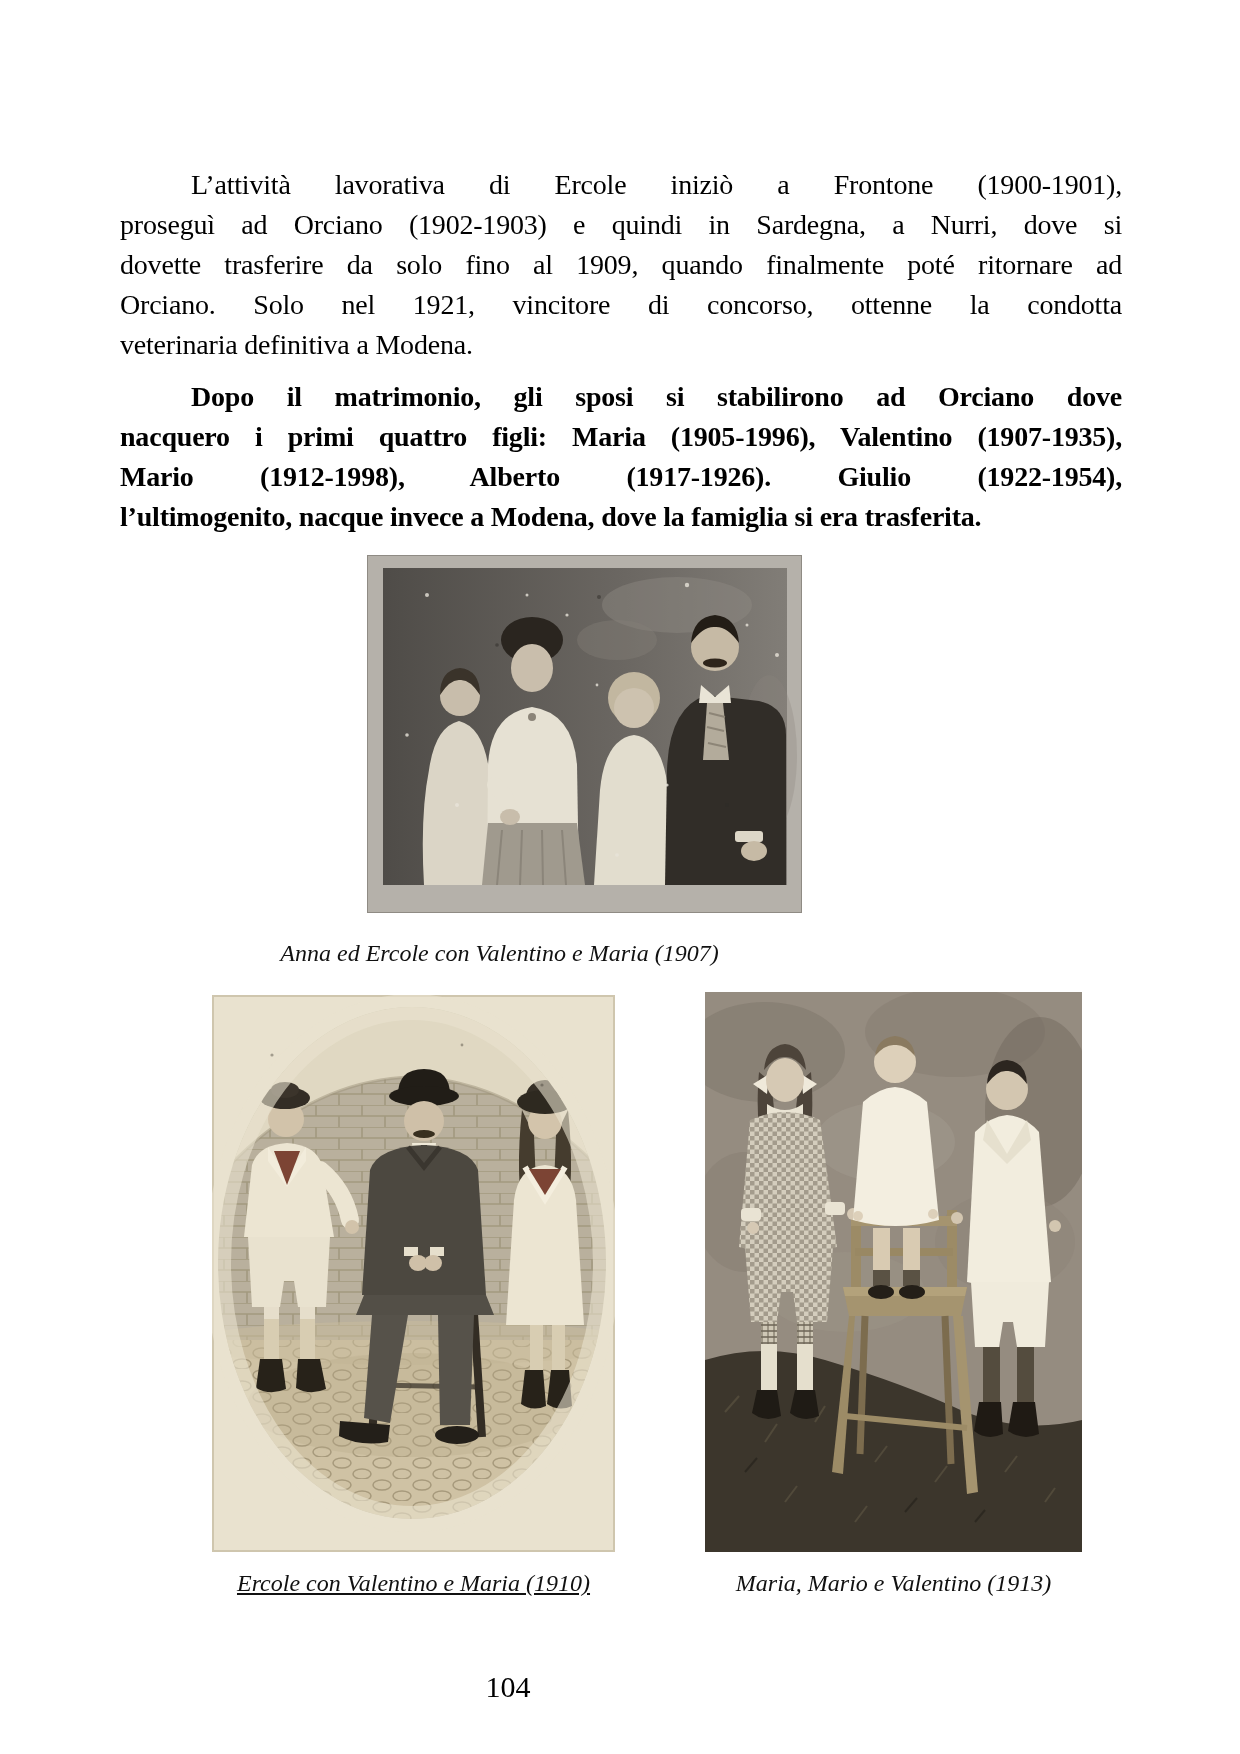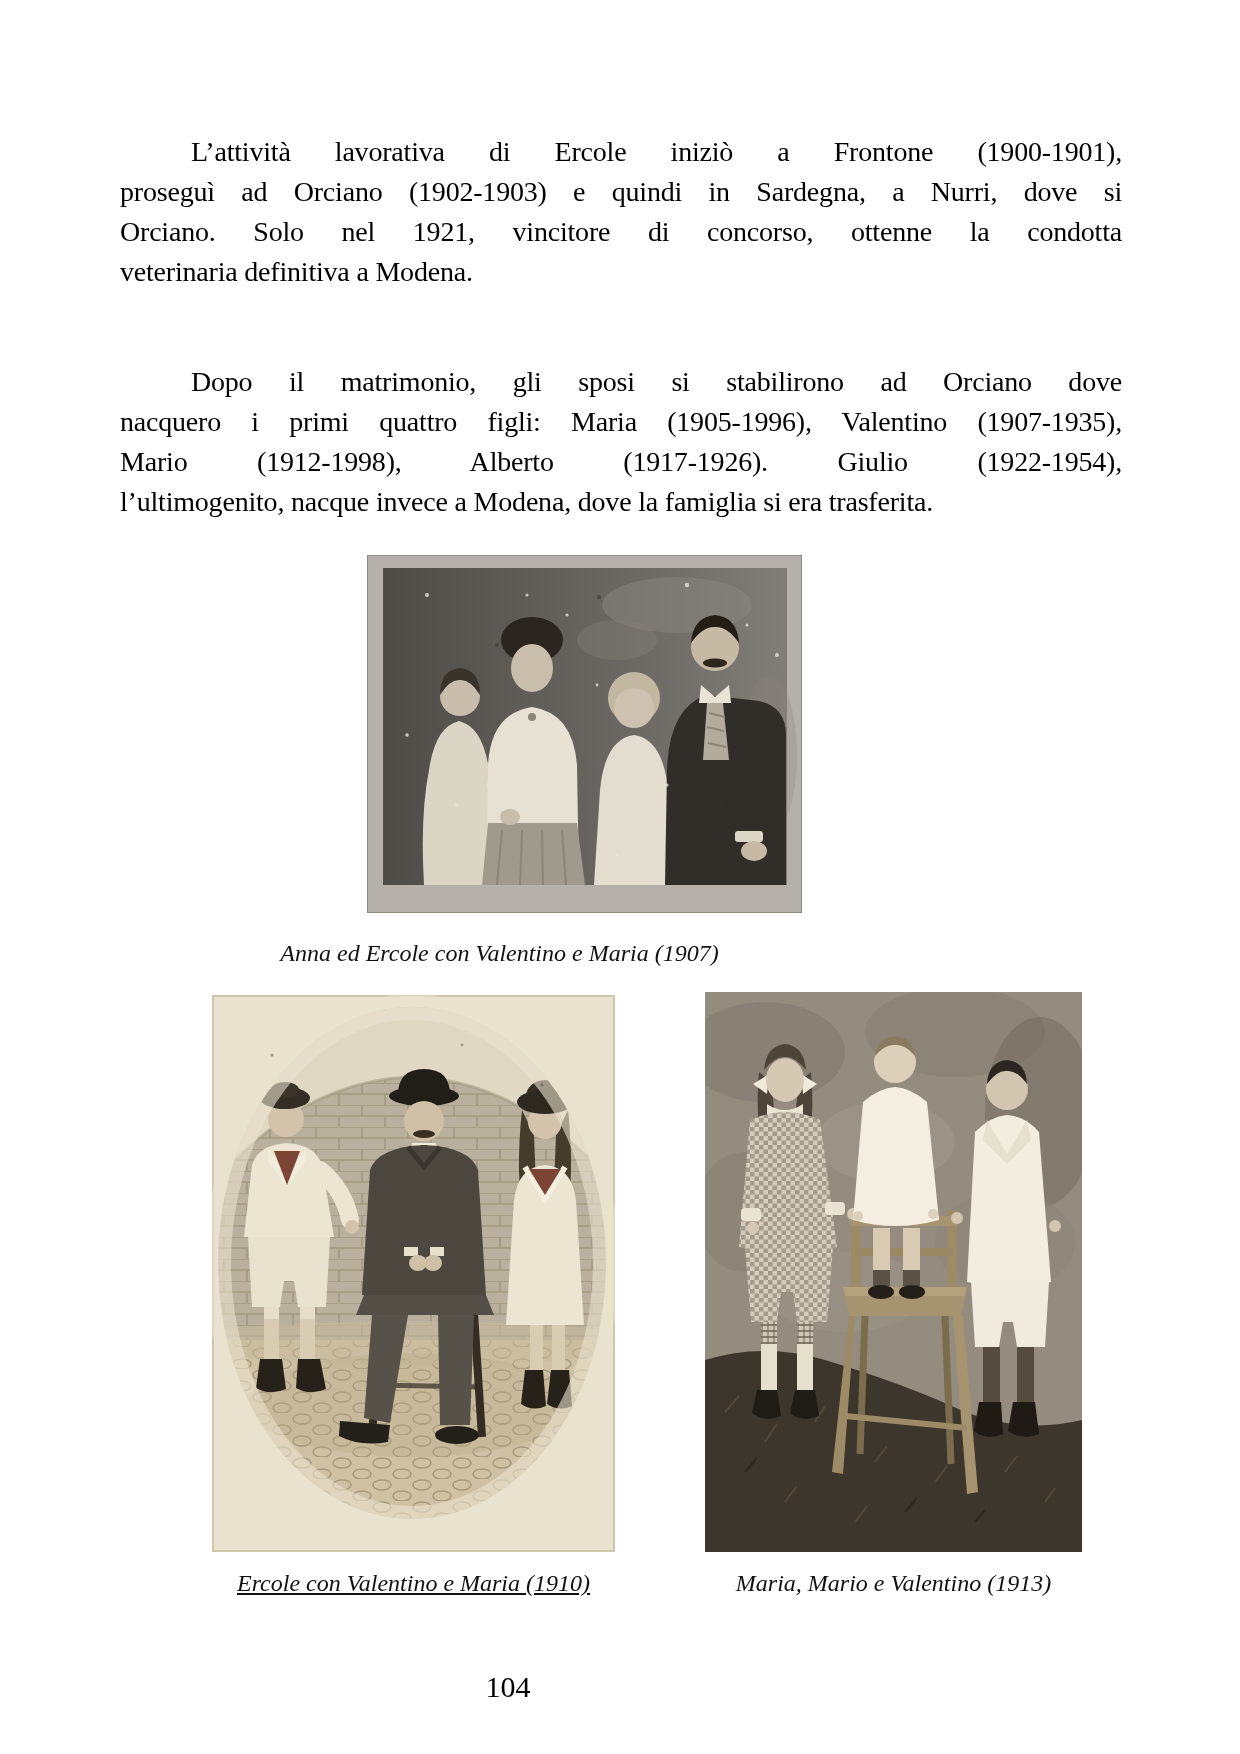--- a/index.html
+++ b/index.html
@@ -13,22 +13,22 @@
     overflow:hidden;
   }
   .textblock{
     position:absolute;
     left:120px;
     width:1002px;
     font-size:28px;
     letter-spacing:-0.2px;
     line-height:40px;
   }
-  .p1{top:132px;}
-  .p2{top:362px;}
+  .p1{top:165px;}
+  .p2{top:377px;font-weight:bold;}
   .bline{
     text-align:justify;
     text-align-last:justify;
     white-space:normal;
   }
   .bline.first{text-indent:71px;}
   .bline.last{text-align-last:left;}
   .photo{position:absolute;margin:0;padding:0;line-height:0;}
   .photo1{left:367px;top:555px;width:435px;height:358px;}
   .photo2{left:212px;top:995px;width:403px;height:557px;}
@@ -53,20 +53,21 @@
   svg{display:block;width:100%;height:100%;}
 </style>
 </head>
 <body>
 
 <div class="page">
 
   <div class="textblock p1">
     <div class="bline first">L’attività lavorativa di Ercole iniziò a Frontone (1900-1901),</div>
     <div class="bline">proseguì ad Orciano (1902-1903) e quindi in Sardegna, a Nurri, dove si</div>
+    <div class="bline">dovette trasferire da solo fino al 1909, quando finalmente poté ritornare ad</div>
     <div class="bline">Orciano. Solo nel 1921, vincitore di concorso, ottenne la condotta</div>
     <div class="bline last">veterinaria definitiva a Modena.</div>
   </div>
 
   <div class="textblock p2">
     <div class="bline first">Dopo il matrimonio, gli sposi si stabilirono ad Orciano dove</div>
     <div class="bline">nacquero i primi quattro figli: Maria (1905-1996), Valentino (1907-1935),</div>
     <div class="bline">Mario (1912-1998), Alberto (1917-1926). Giulio (1922-1954),</div>
     <div class="bline last">l’ultimogenito, nacque invece a Modena, dove la famiglia si era trasferita.</div>
   </div>

